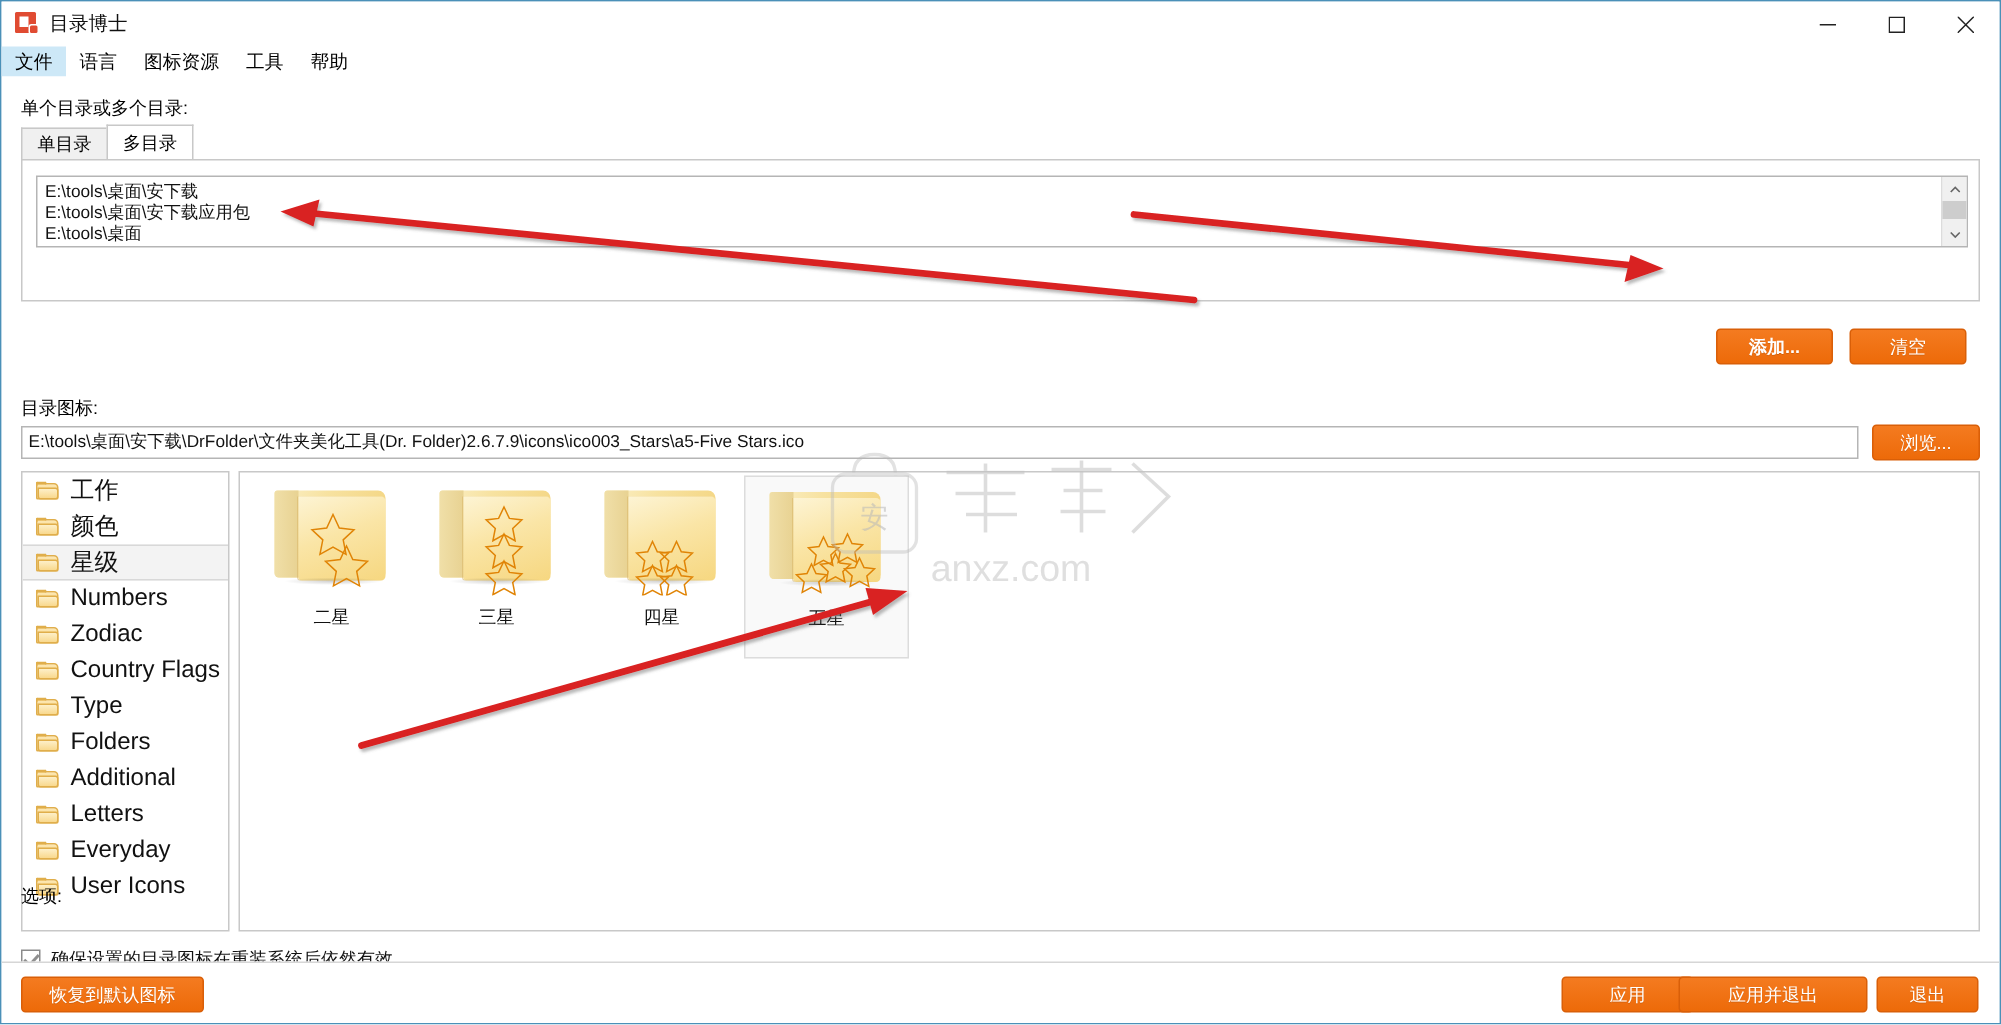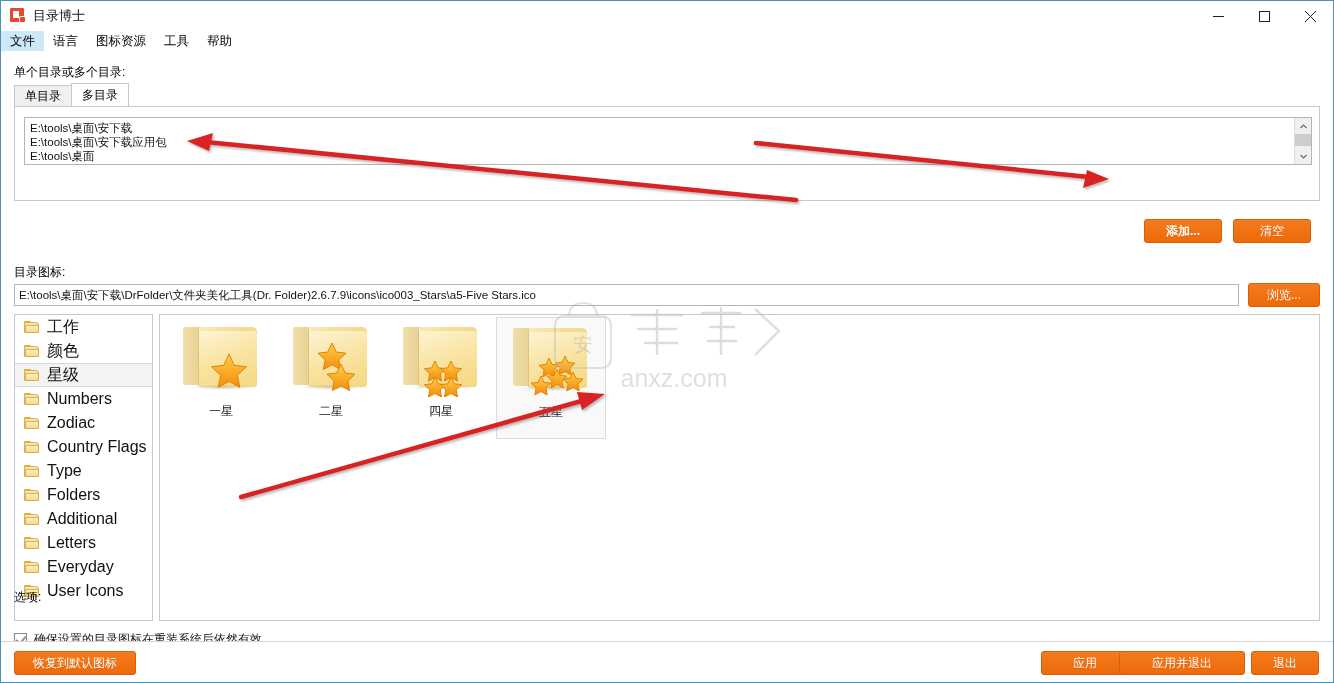--- a/index.html
+++ b/index.html
@@ -641,55 +641,53 @@
               <span class="back"></span>
               <span class="front"></span>
             </span>
           <span>User Icons</span>
         </div>
       </div>
 
       <div class="icon-grid">
         <div class="grid-inner">
 
-          <div class="grid-cell">
-            <div class="folder-big">
-              <div class="fb-back"></div>
-                <div class="fb-spine"></div>
-                <div class="fb-front"></div>
-                <div class="fb-shadow"></div>
-              <svg class="stars" viewBox="0 0 84 76">
-                <defs>
-                  <linearGradient id="sg1" x1="0" y1="0" x2="0" y2="1">
-                    <stop offset="0" stop-color="#ffd04a"></stop>
-                      <stop offset="1" stop-color="#f58b0d"></stop>
-                  </linearGradient>
-                </defs>
-                <path d="M50 33 l5.2 11.3 12.3 1.5 -9.1 8.4 2.4 12.2 -10.8-6 -10.8 6 2.4-12.2 -9.1-8.4 12.3-1.5z" fill="url(#sg1)" stroke="#e08406" stroke-width="1"></path>
-              </svg>
-            </div>
-            <div class="cell-label">一星</div>
-          </div>
 
           <div class="grid-cell">
             <div class="folder-big">
               <div class="fb-back"></div>
                 <div class="fb-spine"></div>
                 <div class="fb-front"></div>
                 <div class="fb-shadow"></div>
               <svg class="stars" viewBox="0 0 84 76">
                 <g fill="url(#sg1)" stroke="#e08406" stroke-width="1">
                   <path d="M43 22 l4.2 9 9.8 1.2 -7.2 6.7 1.9 9.7 -8.7-4.8 -8.7 4.8 1.9-9.7 -7.2-6.7 9.8-1.2z"></path>
                   <path d="M52 43 l4.2 9 9.8 1.2 -7.2 6.7 1.9 9.7 -8.7-4.8 -8.7 4.8 1.9-9.7 -7.2-6.7 9.8-1.2z"></path>
                 </g>
               </svg>
             </div>
             <div class="cell-label">二星</div>
           </div>
 
+          <div class="grid-cell">
+            <div class="folder-big">
+              <div class="fb-back"></div>
+                <div class="fb-spine"></div>
+                <div class="fb-front"></div>
+                <div class="fb-shadow"></div>
+              <svg class="stars" viewBox="0 0 84 76">
+                <g fill="url(#sg1)" stroke="#e08406" stroke-width="1">
+                  <path d="M47 17 l3.6 7.6 8.3 1 -6.1 5.7 1.6 8.2 -7.4-4.1 -7.4 4.1 1.6-8.2 -6.1-5.7 8.3-1z"></path>
+                  <path d="M47 35 l3.6 7.6 8.3 1 -6.1 5.7 1.6 8.2 -7.4-4.1 -7.4 4.1 1.6-8.2 -6.1-5.7 8.3-1z"></path>
+                  <path d="M47 53 l3.6 7.6 8.3 1 -6.1 5.7 1.6 8.2 -7.4-4.1 -7.4 4.1 1.6-8.2 -6.1-5.7 8.3-1z"></path>
+                </g>
+              </svg>
+            </div>
+            <div class="cell-label">三星</div>
+          </div>
 
           <div class="grid-cell">
             <div class="folder-big">
               <div class="fb-back"></div>
                 <div class="fb-spine"></div>
                 <div class="fb-front"></div>
                 <div class="fb-shadow"></div>
               <svg class="stars" viewBox="0 0 84 76">
                 <g fill="url(#sg1)" stroke="#e08406" stroke-width="1">
                   <path d="M36 40 l3.2 6.8 7.4 .9 -5.4 5.1 1.4 7.3 -6.6-3.6 -6.6 3.6 1.4-7.3 -5.4-5.1 7.4-.9z"></path>

